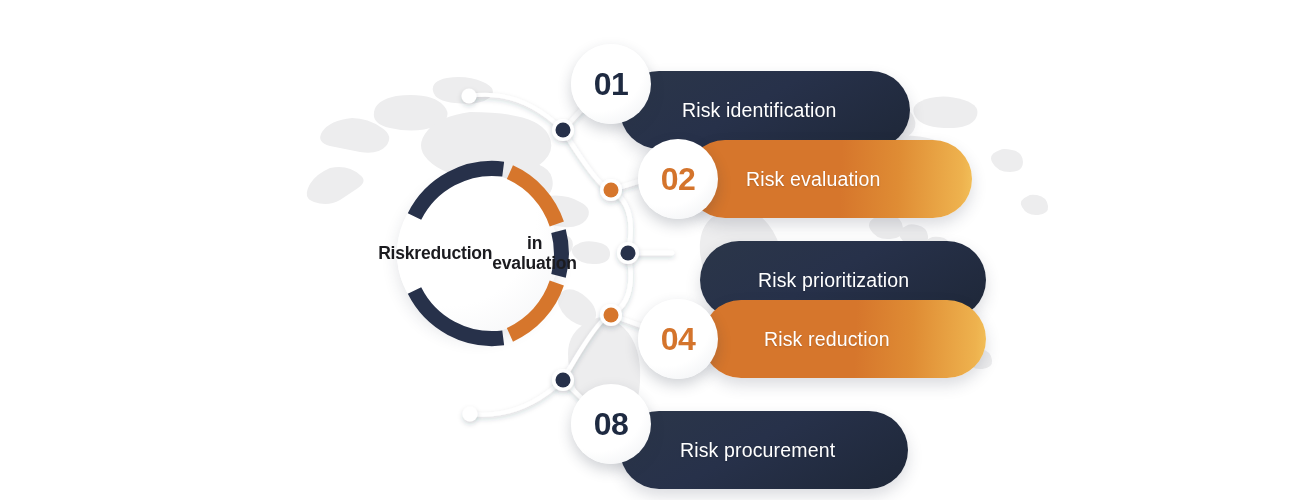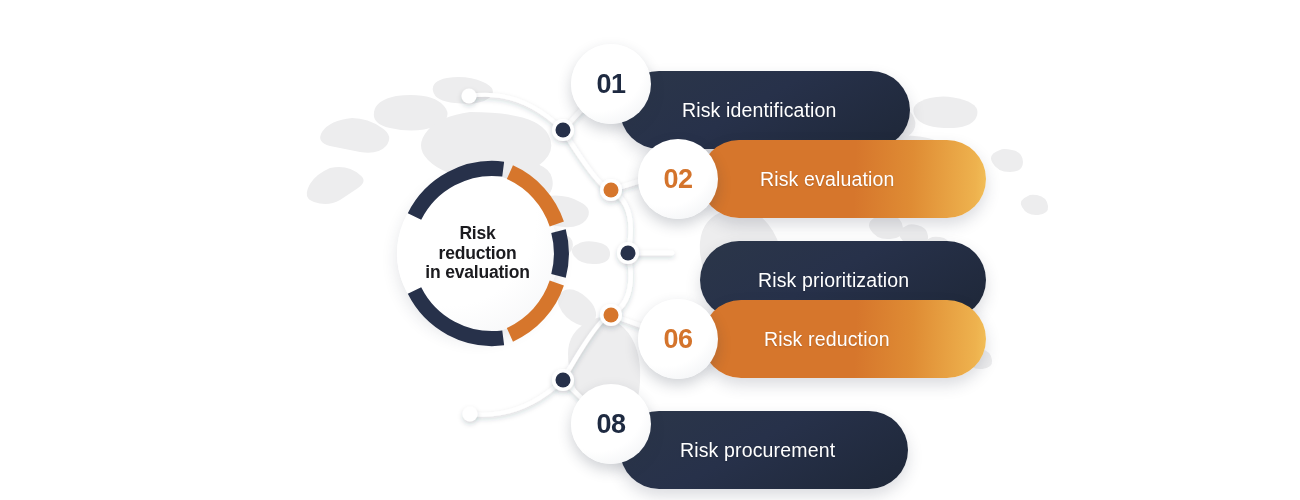--- a/index.html
+++ b/index.html
@@ -20,21 +20,21 @@
     position:absolute;left:383px;top:159px;width:189px;height:189px;
   }
   .hub-ring{position:absolute;left:0;top:0;width:189px;height:189px;}
   .hub-disc{
     position:absolute;left:14px;top:14px;width:161px;height:161px;border-radius:50%;
     background:radial-gradient(circle at 32% 28%, #ffffff 55%, #f2f3f5 100%);
     box-shadow:0 6px 16px rgba(40,50,70,.13);
   }
   .hub-text{
     position:absolute;left:0;top:0;width:189px;height:189px;
-    display:flex;flex-direction:column;align-items:center;justify-content:center;
+    display:flex;flex-direction:row;align-items:center;justify-content:center;
     color:#1b1b1f;font-weight:bold;font-size:17.5px;line-height:19.5px;
     letter-spacing:-.2px;text-align:center;
   }
 
   
   .row{position:absolute;height:78px;}
   .pill{
     position:absolute;top:0;height:78px;border-radius:39px;
     display:flex;align-items:center;
     box-shadow:0 7px 15px rgba(40,50,70,.17);
@@ -43,21 +43,21 @@
   .pill.orange{background:linear-gradient(92deg,#d6762c 0%,#d6762c 54%,#df8c34 74%,#eeb24e 96%,#f2bf59 100%);}
   .pill-label{
     color:#ffffff;font-size:19.5px;font-weight:400;letter-spacing:.15px;
     white-space:nowrap;text-shadow:0 1px 2px rgba(0,0,0,.17);
   }
   .badge{
     position:absolute;top:-1px;width:80px;height:80px;border-radius:50%;
     background:radial-gradient(circle at 34% 27%, #ffffff 58%, #eceef1 100%);
     box-shadow:0 6px 14px rgba(40,50,70,.22);
     display:flex;align-items:center;justify-content:center;
-    font-size:27px;font-weight:bold;letter-spacing:-.5px;
+    font-size:32px;font-weight:bold;letter-spacing:-.5px;
   }
   .badge.navy{color:#1e2a41;}
   .badge.amber{color:#d4742c;}
 </style>
 </head>
 <body>
 
 <div id="stage">
 
   <svg id="mapLayer" viewBox="0 0 1300 500">
@@ -171,40 +171,40 @@
   <div class="row" style="left:620px;top:45px;width:300px;">
     <div class="pill dark" style="left:0;width:228px;padding-left:62px;">
       <span class="pill-label">Risk identification</span>
     </div>
     <div class="badge navy" style="left:-49px;">
       <span>01</span>
     </div>
   </div>
 
   <div class="row" style="left:686px;top:140px;width:300px;">
-    <div class="pill orange" style="left:14px;width:226px;padding-left:60px;text-align:center;">
+    <div class="pill orange" style="left:0;width:226px;padding-left:60px;text-align:center;">
       <span class="pill-label">Risk evaluation</span>
     </div>
     <div class="badge amber" style="left:-48px;">
       <span>02</span>
     </div>
   </div>
 
   <div class="row" style="left:700px;top:215px;width:300px;">
     <div class="pill dark" style="left:0;width:228px;padding-left:58px;">
       <span class="pill-label">Risk prioritization</span>
     </div>
   </div>
 
   <div class="row" style="left:686px;top:300px;width:300px;">
     <div class="pill orange" style="left:16px;width:222px;padding-left:62px;">
       <span class="pill-label">Risk reduction</span>
     </div>
     <div class="badge amber" style="left:-48px;">
-      <span>06</span>
+      <span>04</span>
     </div>
   </div>
 
   <div class="row" style="left:620px;top:385px;width:300px;">
     <div class="pill dark" style="left:0;width:228px;padding-left:60px;">
       <span class="pill-label">Risk procurement</span>
     </div>
     <div class="badge navy" style="left:-49px;">
       <span>08</span>
     </div>

